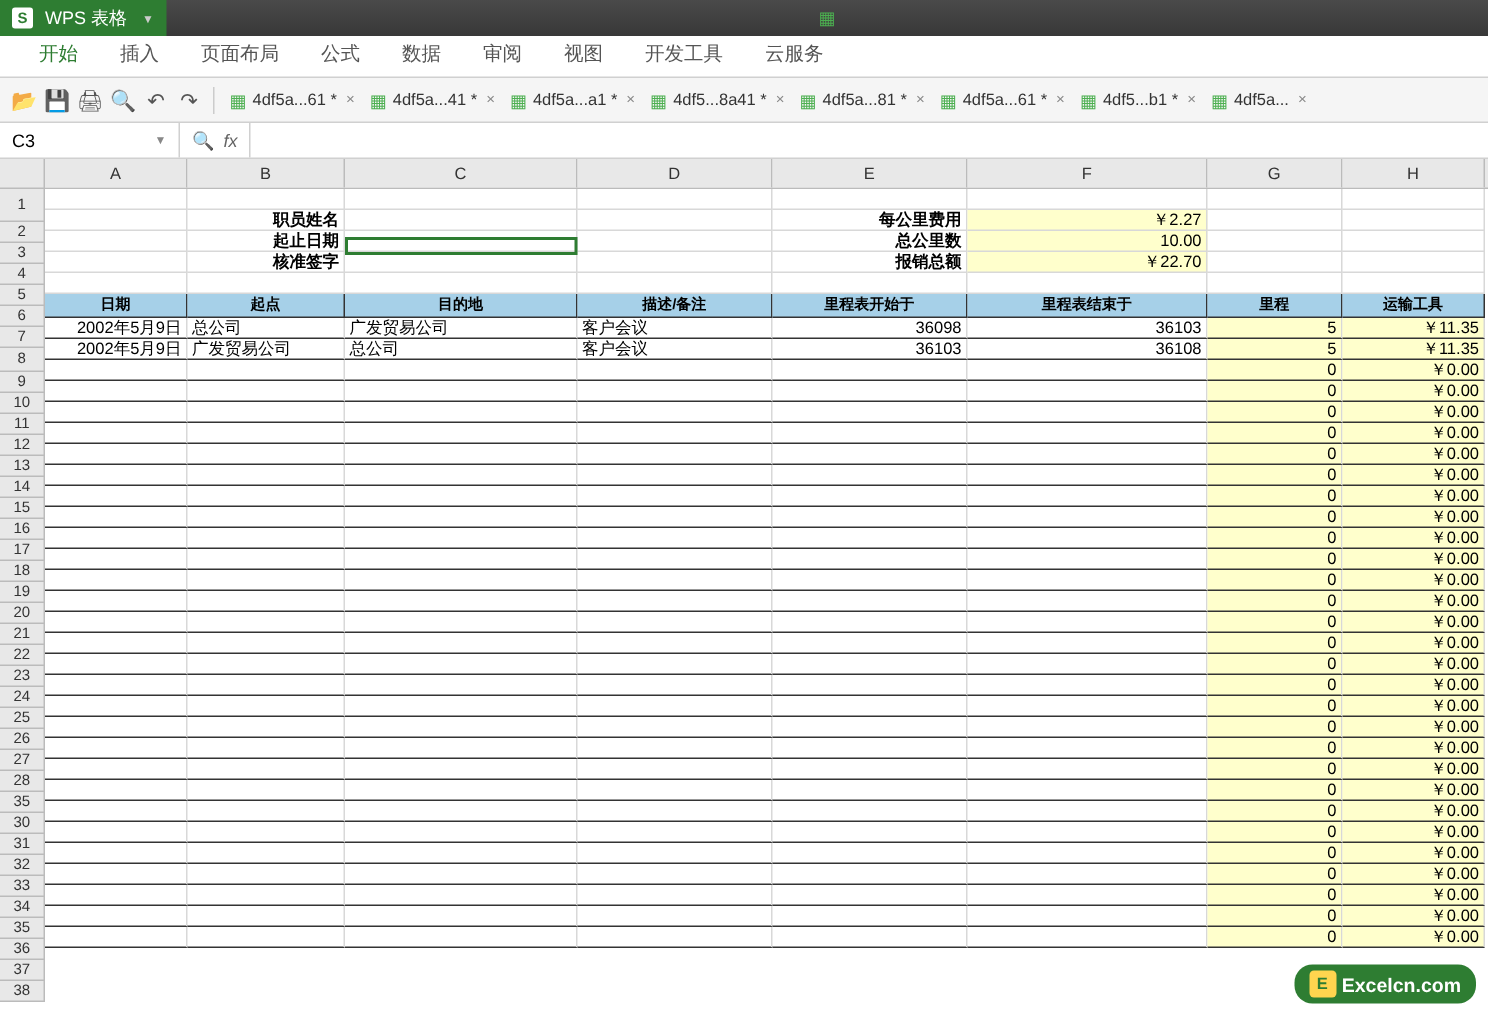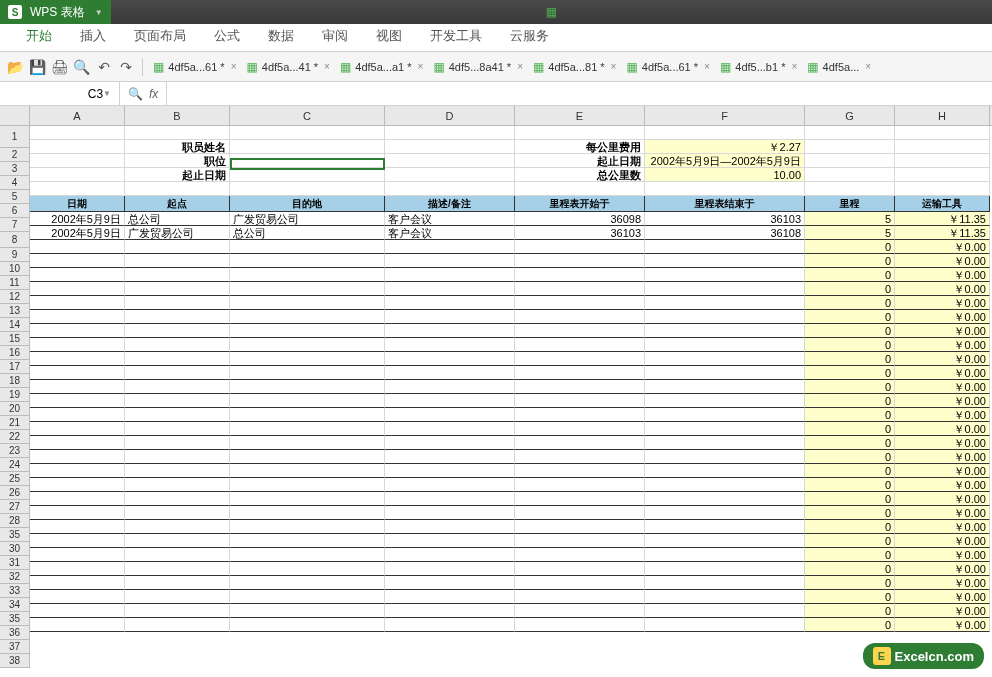--- a/index.html
+++ b/index.html
@@ -18,21 +18,21 @@
     .ribbon-tab.active { color: #2e7d32; font-weight: 500; }
     
     .toolbar { background: #f5f5f5; border-bottom: 1px solid #d0d0d0; height: 30px; display: flex; align-items: center; padding: 0 6px; gap: 2px; }
     .tb-icon { width: 20px; height: 20px; display: inline-flex; align-items: center; justify-content: center; cursor: pointer; font-size: 14px; }
     .tb-sep { width: 1px; height: 18px; background: #ccc; margin: 0 4px; }
     .doc-tab { display: flex; align-items: center; gap: 4px; padding: 2px 4px; font-size: 11px; color: #333; cursor: pointer; }
     .doc-tab-icon { color: #4caf50; font-size: 12px; }
     .doc-tab-close { color: #888; font-size: 10px; margin-left: 2px; }
     
     .formula-bar { background: #fff; border-bottom: 1px solid #d0d0d0; height: 24px; display: flex; align-items: center; }
-    .name-box { width: 120px; border-right: 1px solid #d0d0d0; padding: 0 8px; font-size: 12px; height: 100%; display: flex; align-items: center; justify-content: flex-end; }
+    .name-box { width: 120px; border-right: 1px solid #d0d0d0; padding: 0 8px; font-size: 12px; height: 100%; display: flex; align-items: center; justify-content: space-between; }
     .name-box-arrow { color: #888; font-size: 8px; }
     .fx-icons { padding: 0 8px; display: flex; gap: 6px; align-items: center; border-right: 1px solid #d0d0d0; height: 100%; }
     .fx-label { font-style: italic; color: #666; }
     .formula-input { flex: 1; padding: 0 8px; }
     
     .grid-area { position: relative; overflow: hidden; }
     .col-headers { display: flex; background: #e8e8e8; height: 20px; border-bottom: 1px solid #bbb; }
     .corner-cell { width: 30px; background: #e8e8e8; border-right: 1px solid #bbb; border-bottom: 1px solid #bbb; }
     .col-header { border-right: 1px solid #bbb; text-align: center; font-size: 11px; color: #333; line-height: 20px; background: #e8e8e8; }
     
@@ -224,35 +224,35 @@
           <div class="cell bold-r" style="width:105px">职员姓名</div>
           <div class="cell " style="width:155px"></div>
           <div class="cell " style="width:130px"></div>
           <div class="cell bold-r" style="width:130px">每公里费用</div>
           <div class="cell yellow-cell r" style="width:160px">￥2.27</div>
           <div class="cell " style="width:90px"></div>
           <div class="cell " style="width:95px"></div>
         </div>
         <div class="row">
           <div class="cell " style="width:95px"></div>
-          <div class="cell bold-r" style="width:105px">职位</div>
-          <div class="cell " style="width:155px"></div>
-          <div class="cell " style="width:130px"></div>
-          <div class="cell bold-r" style="width:130px">起止日期</div>
-          <div class="cell yellow-cell r" style="width:160px">2002年5月9日—2002年5月9日</div>
-          <div class="cell " style="width:90px"></div>
-          <div class="cell " style="width:95px"></div>
-        </div>
-        <div class="row">
-          <div class="cell " style="width:95px"></div>
           <div class="cell bold-r" style="width:105px">起止日期</div>
           <div class="cell " style="width:155px"></div>
           <div class="cell " style="width:130px"></div>
           <div class="cell bold-r" style="width:130px">总公里数</div>
           <div class="cell yellow-cell r" style="width:160px">10.00</div>
+          <div class="cell " style="width:90px"></div>
+          <div class="cell " style="width:95px"></div>
+        </div>
+        <div class="row">
+          <div class="cell " style="width:95px"></div>
+          <div class="cell bold-r" style="width:105px">核准签字</div>
+          <div class="cell " style="width:155px"></div>
+          <div class="cell " style="width:130px"></div>
+          <div class="cell bold-r" style="width:130px">报销总额</div>
+          <div class="cell yellow-cell r" style="width:160px">￥22.70</div>
           <div class="cell " style="width:90px"></div>
           <div class="cell " style="width:95px"></div>
         </div>
         <div class="row">
           <div class="cell " style="width:95px"></div>
           <div class="cell " style="width:105px"></div>
           <div class="cell " style="width:155px"></div>
           <div class="cell " style="width:130px"></div>
           <div class="cell " style="width:130px"></div>
           <div class="cell " style="width:160px"></div>

